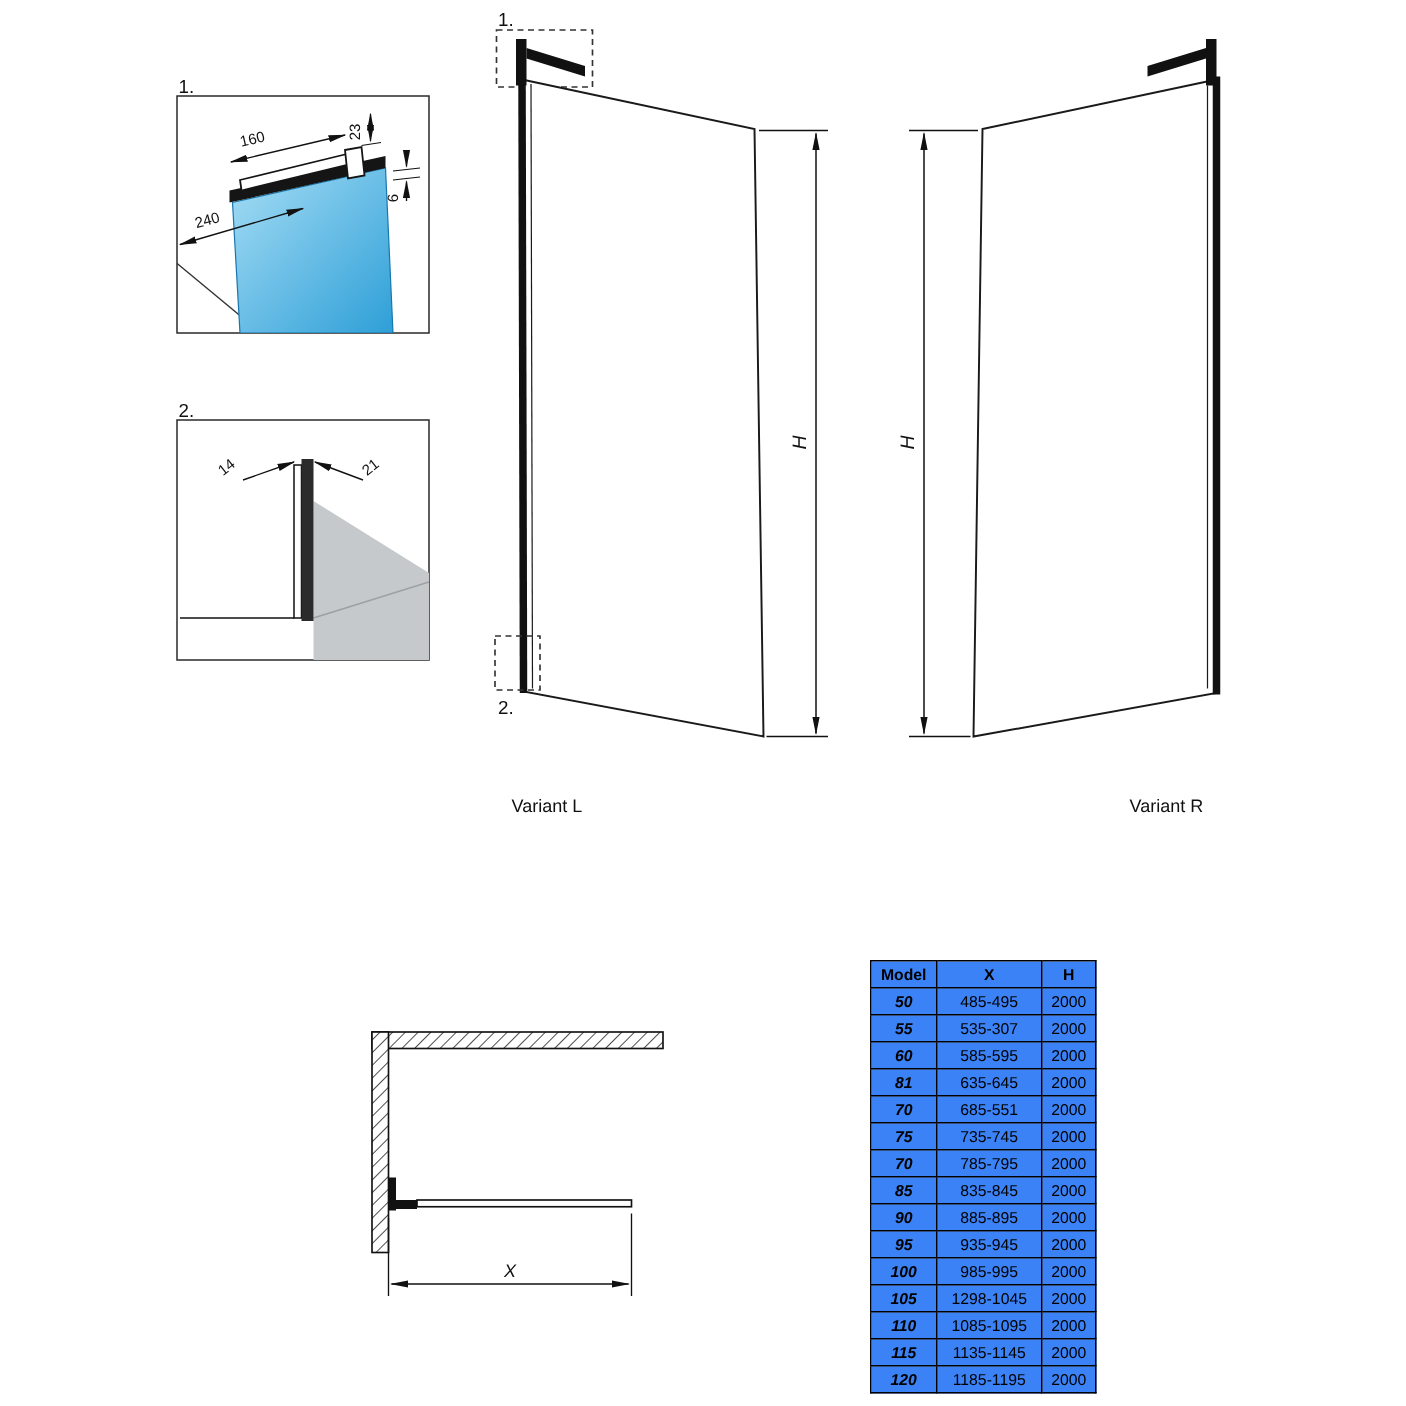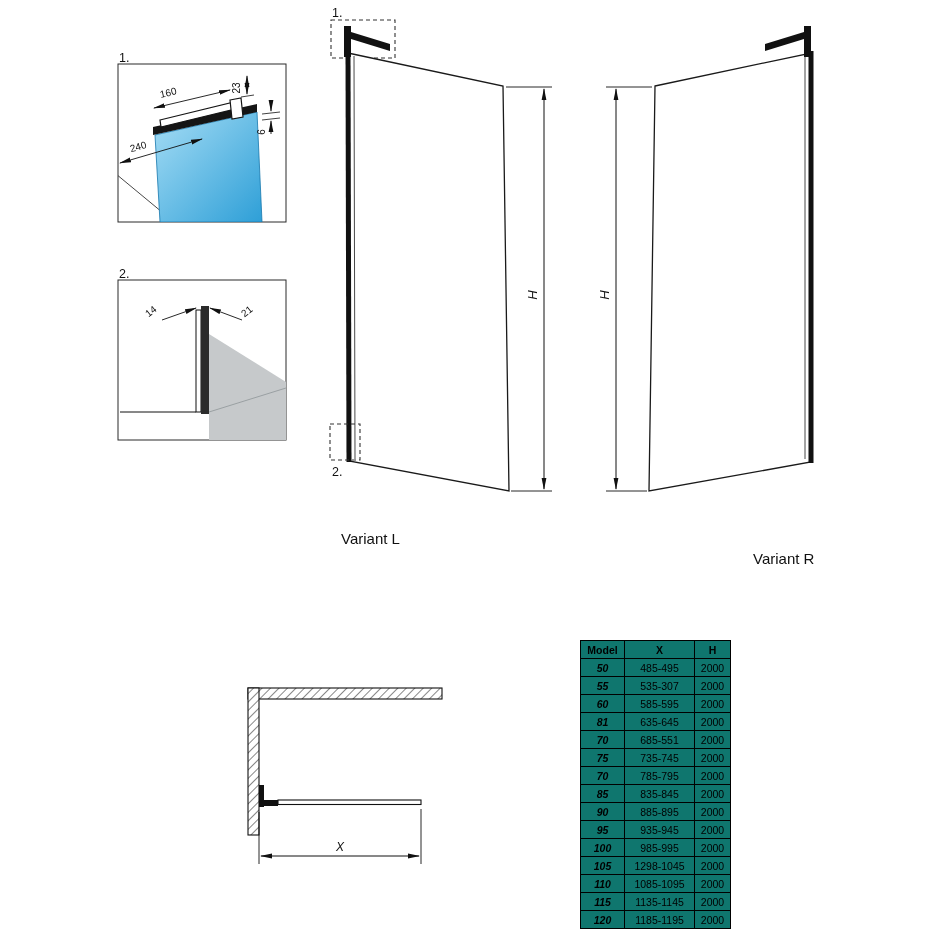--- a/index.html
+++ b/index.html
@@ -3,23 +3,23 @@
 <meta charset="utf-8">
 <style>
   html,body{margin:0;padding:0;background:#fff;}
   .sheet{position:relative;width:937px;height:937px;background:#ffffff;font-family:"Liberation Sans",sans-serif;color:#111;overflow:hidden;}
   .abs{position:absolute;}
   svg text{font-family:"Liberation Sans",sans-serif;fill:#111;}
   .dim-num{font-size:10px;}
   .callout-label{font-size:12.5px;}
   .h-label{font-size:13px;font-style:italic;}
   .x-label{font-size:12px;font-style:italic;}
-  .caption{position:absolute;font-size:15px;color:#101010;}
+  .caption{position:absolute;font-size:12px;color:#101010;}
   table.sizes{position:absolute;left:580px;top:640px;border-collapse:collapse;font-size:10.5px;color:#000;}
-  .sizes th,.sizes td{border:1px solid #000;height:17px;padding:0 3px;text-align:center;vertical-align:middle;background:#0f766e;}
+  .sizes th,.sizes td{border:1px solid #000;height:17px;padding:0 3px;text-align:center;vertical-align:middle;background:#3b82f6;}
   .sizes th{font-weight:bold;}
   .sizes td.model{font-weight:bold;font-style:italic;}
   .sizes col.c-model{width:44px;}
   .sizes col.c-x{width:70px;}
   .sizes col.c-h{width:36px;}
 </style>
 </head>
 <body>
 
 <div class="sheet">
@@ -117,21 +117,21 @@
     <polygon points="216,26 223,26 223,57 216,57" fill="#111"></polygon>
     <polygon points="177,44 216,32 216,39 177,51" fill="#111"></polygon>
 
     <line x1="18" y1="87" x2="64" y2="87" stroke="#111" stroke-width="0.9"></line>
     <line x1="18" y1="491" x2="59" y2="491" stroke="#111" stroke-width="0.9"></line>
     <line x1="28" y1="89" x2="28" y2="489" stroke="#111" stroke-width="1" marker-start="url(#dimArr)" marker-end="url(#dimArr)"></line>
     <text class="h-label" text-anchor="middle" transform="translate(21,295) rotate(-90)">H</text>
   </svg>
 
   <div class="caption" style="left:341px;top:530px">Variant L</div>
-  <div class="caption" style="left:753px;top:550px">Variant R</div>
+  <div class="caption" style="left:753px;top:530px">Variant R</div>
 
   <svg class="abs" style="left:235px;top:672px" width="230" height="210" viewBox="0 0 230 210">
     <rect x="13" y="16" width="194" height="11" fill="url(#hatch)" stroke="#111" stroke-width="1.1"></rect>
     <rect x="13" y="16" width="11" height="147" fill="url(#hatch)" stroke="#111" stroke-width="1.1"></rect>
     <rect x="43" y="128" width="143" height="4.5" fill="#fff" stroke="#111" stroke-width="1.1"></rect>
     <rect x="29" y="128" width="14" height="6" fill="#111"></rect>
     <rect x="24" y="113" width="5" height="22" fill="#111"></rect>
 
     <line x1="24" y1="140" x2="24" y2="192" stroke="#111" stroke-width="0.9"></line>
     <line x1="186" y1="137" x2="186" y2="192" stroke="#111" stroke-width="0.9"></line>

